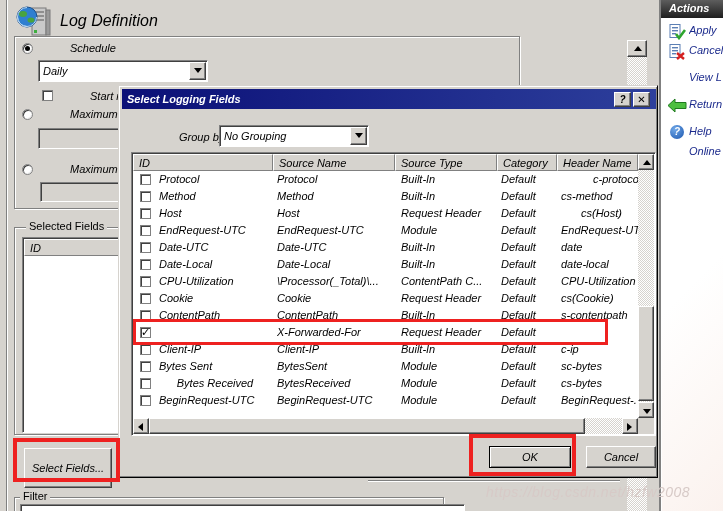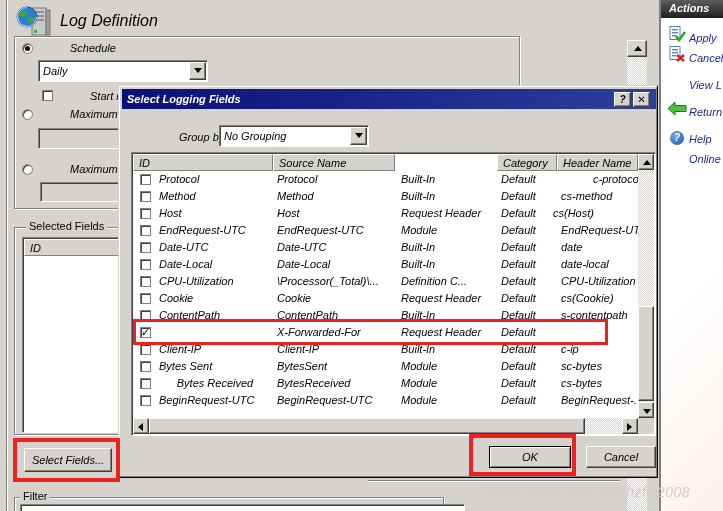--- a/index.html
+++ b/index.html
@@ -68,21 +68,21 @@
   
   .hl{border:4px solid var(--red);z-index:40;pointer-events:none;}
   .hl.thin{border-width:3px;}
 
   
   .panel{background:linear-gradient(135deg,#ffffff 55%,#fbf2ee 100%);
          border-left:2px solid;border-color:var(--md);box-shadow:inset 1px 0 0 var(--wt);
          overflow:hidden;z-index:5;}
   .panel-hd{height:18px;background:linear-gradient(#5d5d5d,#1e1e1e);color:#fff;font-weight:bold;
             padding:2px 0 0 8px;}
-  .act-row{height:20px;display:flex;align-items:flex-end;margin-left:4px;white-space:nowrap;}
+  .act-row{height:20px;display:flex;align-items:flex-start;margin-left:4px;white-space:nowrap;}
   .act-row:first-of-type{margin-top:6px;}
   .act-ic{width:24px;flex:0 0 24px;display:flex;justify-content:center;}
   .act-label{color:var(--link);overflow:hidden;}
   .act-sep{height:1px;background:#cfc7c0;border-bottom:1px solid #fff;margin:3px 3px 3px 4px;}
   .help-badge{width:14px;height:14px;border-radius:50%;background:radial-gradient(circle at 35% 30%,#6fa8e8,#1c56ae);
               color:#fff;font-size:10px;font-weight:bold;text-align:center;line-height:14px;display:inline-block;}
   .help-badge::after{content:"?";}
 
   .watermark{color:#d7cac7;font-size:14px;letter-spacing:.5px;z-index:60;pointer-events:none;}
   .line3d{height:2px;background:var(--md);border-bottom:1px solid #fff;}
@@ -143,21 +143,21 @@
   <div class="abs sunken dis" style="left:40px;top:182px;width:300px;height:20px;"></div>
 
   
   <div class="abs groupbox" style="left:14px;top:227px;width:506px;height:208px;"></div>
   <div class="gb-label" style="left:26px;top:221px;">Selected Fields</div>
   <div class="abs sunken" style="left:22px;top:237px;width:420px;height:196px;">
     <div style="position:absolute;left:1px;top:1px;right:1px;height:17px;background:var(--gray);border:1px solid;border-color:var(--wt) var(--md) var(--md) var(--wt);padding:2px 0 0 5px;">ID</div>
   </div>
 
   
-  <div class="abs raised btn" style="left:24px;top:448px;width:88px;height:24px;text-align:center;">Select Fields...</div>
+  <div class="abs raised btn" style="left:24px;top:448px;width:88px;height:40px;text-align:center;">Select Fields...</div>
   <div class="abs hl" style="left:13px;top:438px;width:107px;height:44px;"></div>
 
   
   <div class="abs line3d" style="left:368px;top:480px;width:252px;"></div>
 
   
   <div class="abs groupbox" style="left:14px;top:497px;width:430px;height:30px;"></div>
   <div class="gb-label" style="left:20px;top:491px;">Filter</div>
   <div class="abs sunken" style="left:20px;top:504px;width:445px;height:20px;"></div>
 
@@ -175,20 +175,21 @@
       <span class="dd-btn">
           <span class="arr down"></span>
         </span>
     </div>
 
     <div class="abs sunken" style="left:12px;top:66px;width:525px;height:284px;background:#fff;">
       <div style="position:absolute;left:1px;top:1px;width:521px;height:280px;overflow:hidden;">
 
         <div class="hcell" style="left:0;width:140px;">ID</div>
         <div class="hcell" style="left:140px;width:122px;">Source Name</div>
+        <div class="hcell" style="left:262px;width:102px;">Source Type</div>
         <div class="hcell" style="left:364px;width:60px;">Category</div>
         <div class="hcell" style="left:424px;width:81px;">Header Name</div>
 
         <div style="position:absolute;left:0;top:17px;width:505px;height:247px;background:#fff;">
 
             <div class="trow">
               <span class="cbx" style="position:absolute;left:7px;top:3px;"></span>
               <span class="tcell" style="left:26px;width:112px;">Protocol</span>
               <span class="tcell" style="left:144px;width:116px;">Protocol</span>
               <span class="tcell" style="left:268px;width:94px;">Built-In</span>
@@ -204,21 +205,21 @@
               <span class="tcell" style="left:368px;width:54px;">Default</span>
               <span class="tcell" style="left:428px;width:77px;">cs-method</span>
             </div>
 
             <div class="trow">
               <span class="cbx" style="position:absolute;left:7px;top:3px;"></span>
               <span class="tcell" style="left:26px;width:112px;">Host</span>
               <span class="tcell" style="left:144px;width:116px;">Host</span>
               <span class="tcell" style="left:268px;width:94px;">Request Header</span>
               <span class="tcell" style="left:368px;width:54px;">Default</span>
-              <span class="tcell" style="left:420px;width:77px;">cs(Host)</span>
+              <span class="tcell" style="left:448px;width:77px;">cs(Host)</span>
             </div>
 
             <div class="trow">
               <span class="cbx" style="position:absolute;left:7px;top:3px;"></span>
               <span class="tcell" style="left:26px;width:112px;">EndRequest-UTC</span>
               <span class="tcell" style="left:144px;width:116px;">EndRequest-UTC</span>
               <span class="tcell" style="left:268px;width:94px;">Module</span>
               <span class="tcell" style="left:368px;width:54px;">Default</span>
               <span class="tcell" style="left:428px;width:77px;">EndRequest-UT</span>
             </div>
@@ -238,21 +239,21 @@
               <span class="tcell" style="left:144px;width:116px;">Date-Local</span>
               <span class="tcell" style="left:268px;width:94px;">Built-In</span>
               <span class="tcell" style="left:368px;width:54px;">Default</span>
               <span class="tcell" style="left:428px;width:77px;">date-local</span>
             </div>
 
             <div class="trow">
               <span class="cbx" style="position:absolute;left:7px;top:3px;"></span>
               <span class="tcell" style="left:26px;width:112px;">CPU-Utilization</span>
               <span class="tcell" style="left:144px;width:116px;">\Processor(_Total)\...</span>
-              <span class="tcell" style="left:268px;width:94px;">Definition C...</span>
+              <span class="tcell" style="left:268px;width:94px;">ContentPath C...</span>
               <span class="tcell" style="left:368px;width:54px;">Default</span>
               <span class="tcell" style="left:428px;width:77px;">CPU-Utilization</span>
             </div>
 
             <div class="trow">
               <span class="cbx" style="position:absolute;left:7px;top:3px;"></span>
               <span class="tcell" style="left:26px;width:112px;">Cookie</span>
               <span class="tcell" style="left:144px;width:116px;">Cookie</span>
               <span class="tcell" style="left:268px;width:94px;">Request Header</span>
               <span class="tcell" style="left:368px;width:54px;">Default</span>

